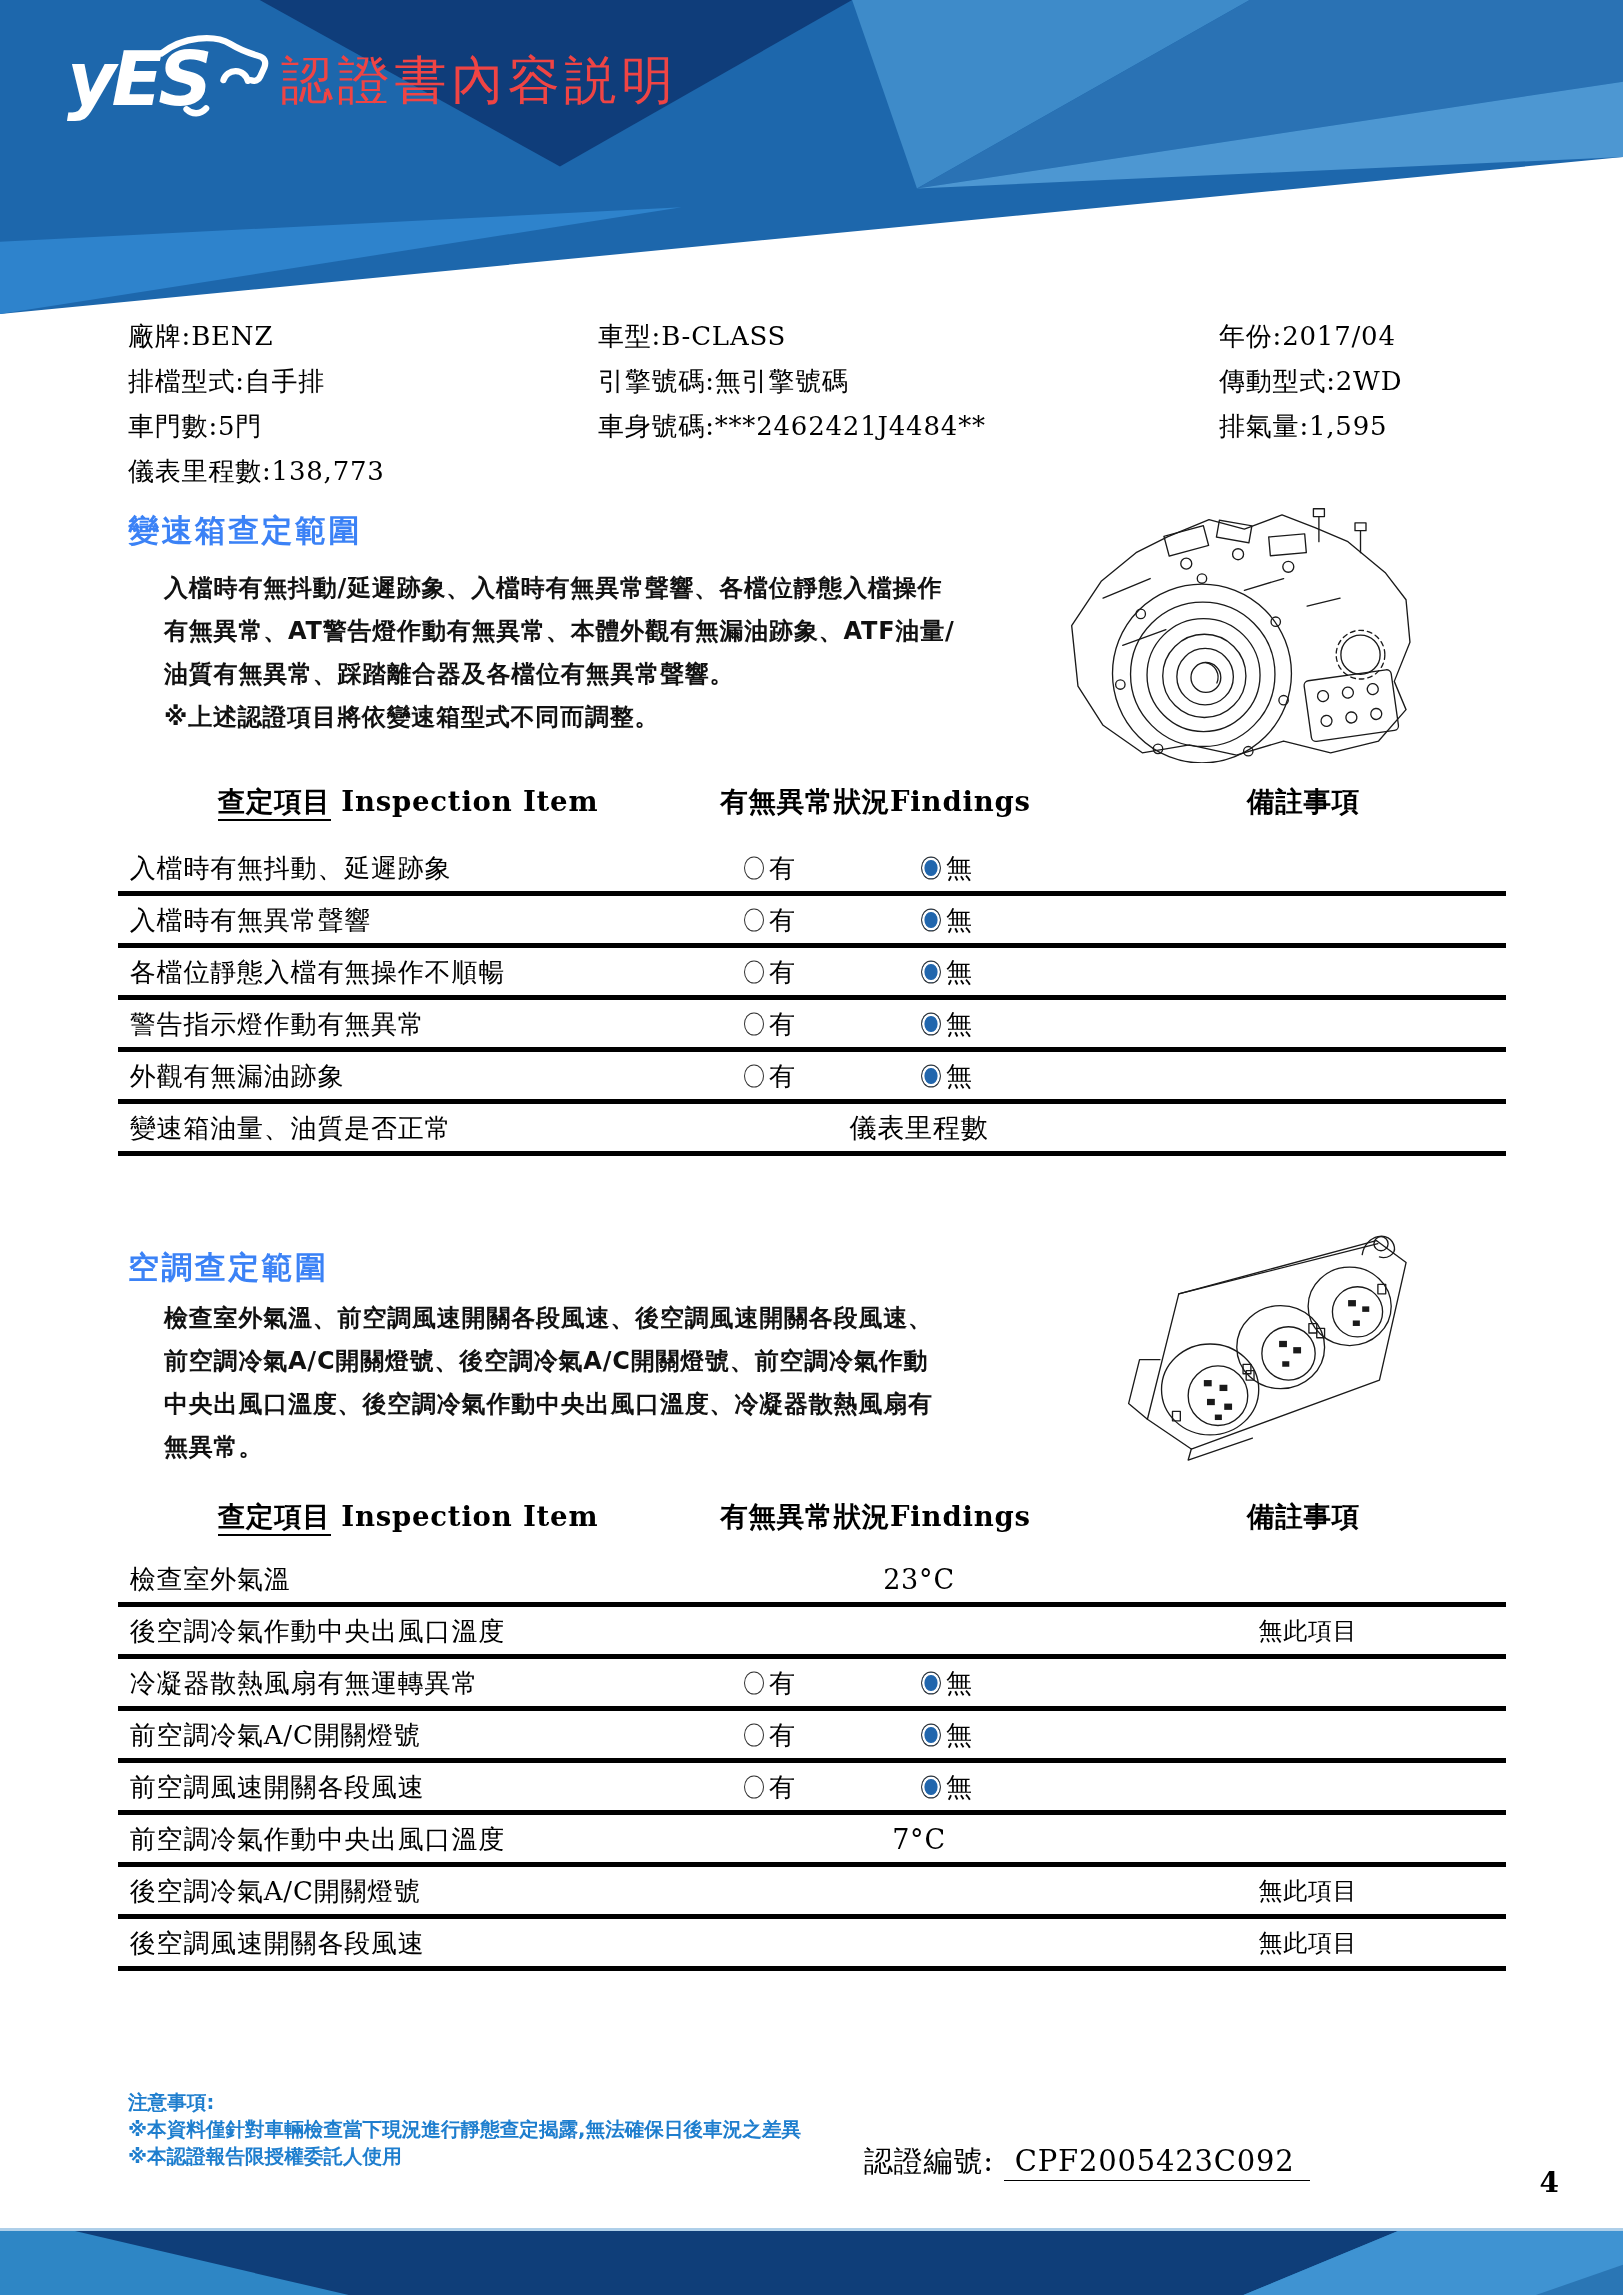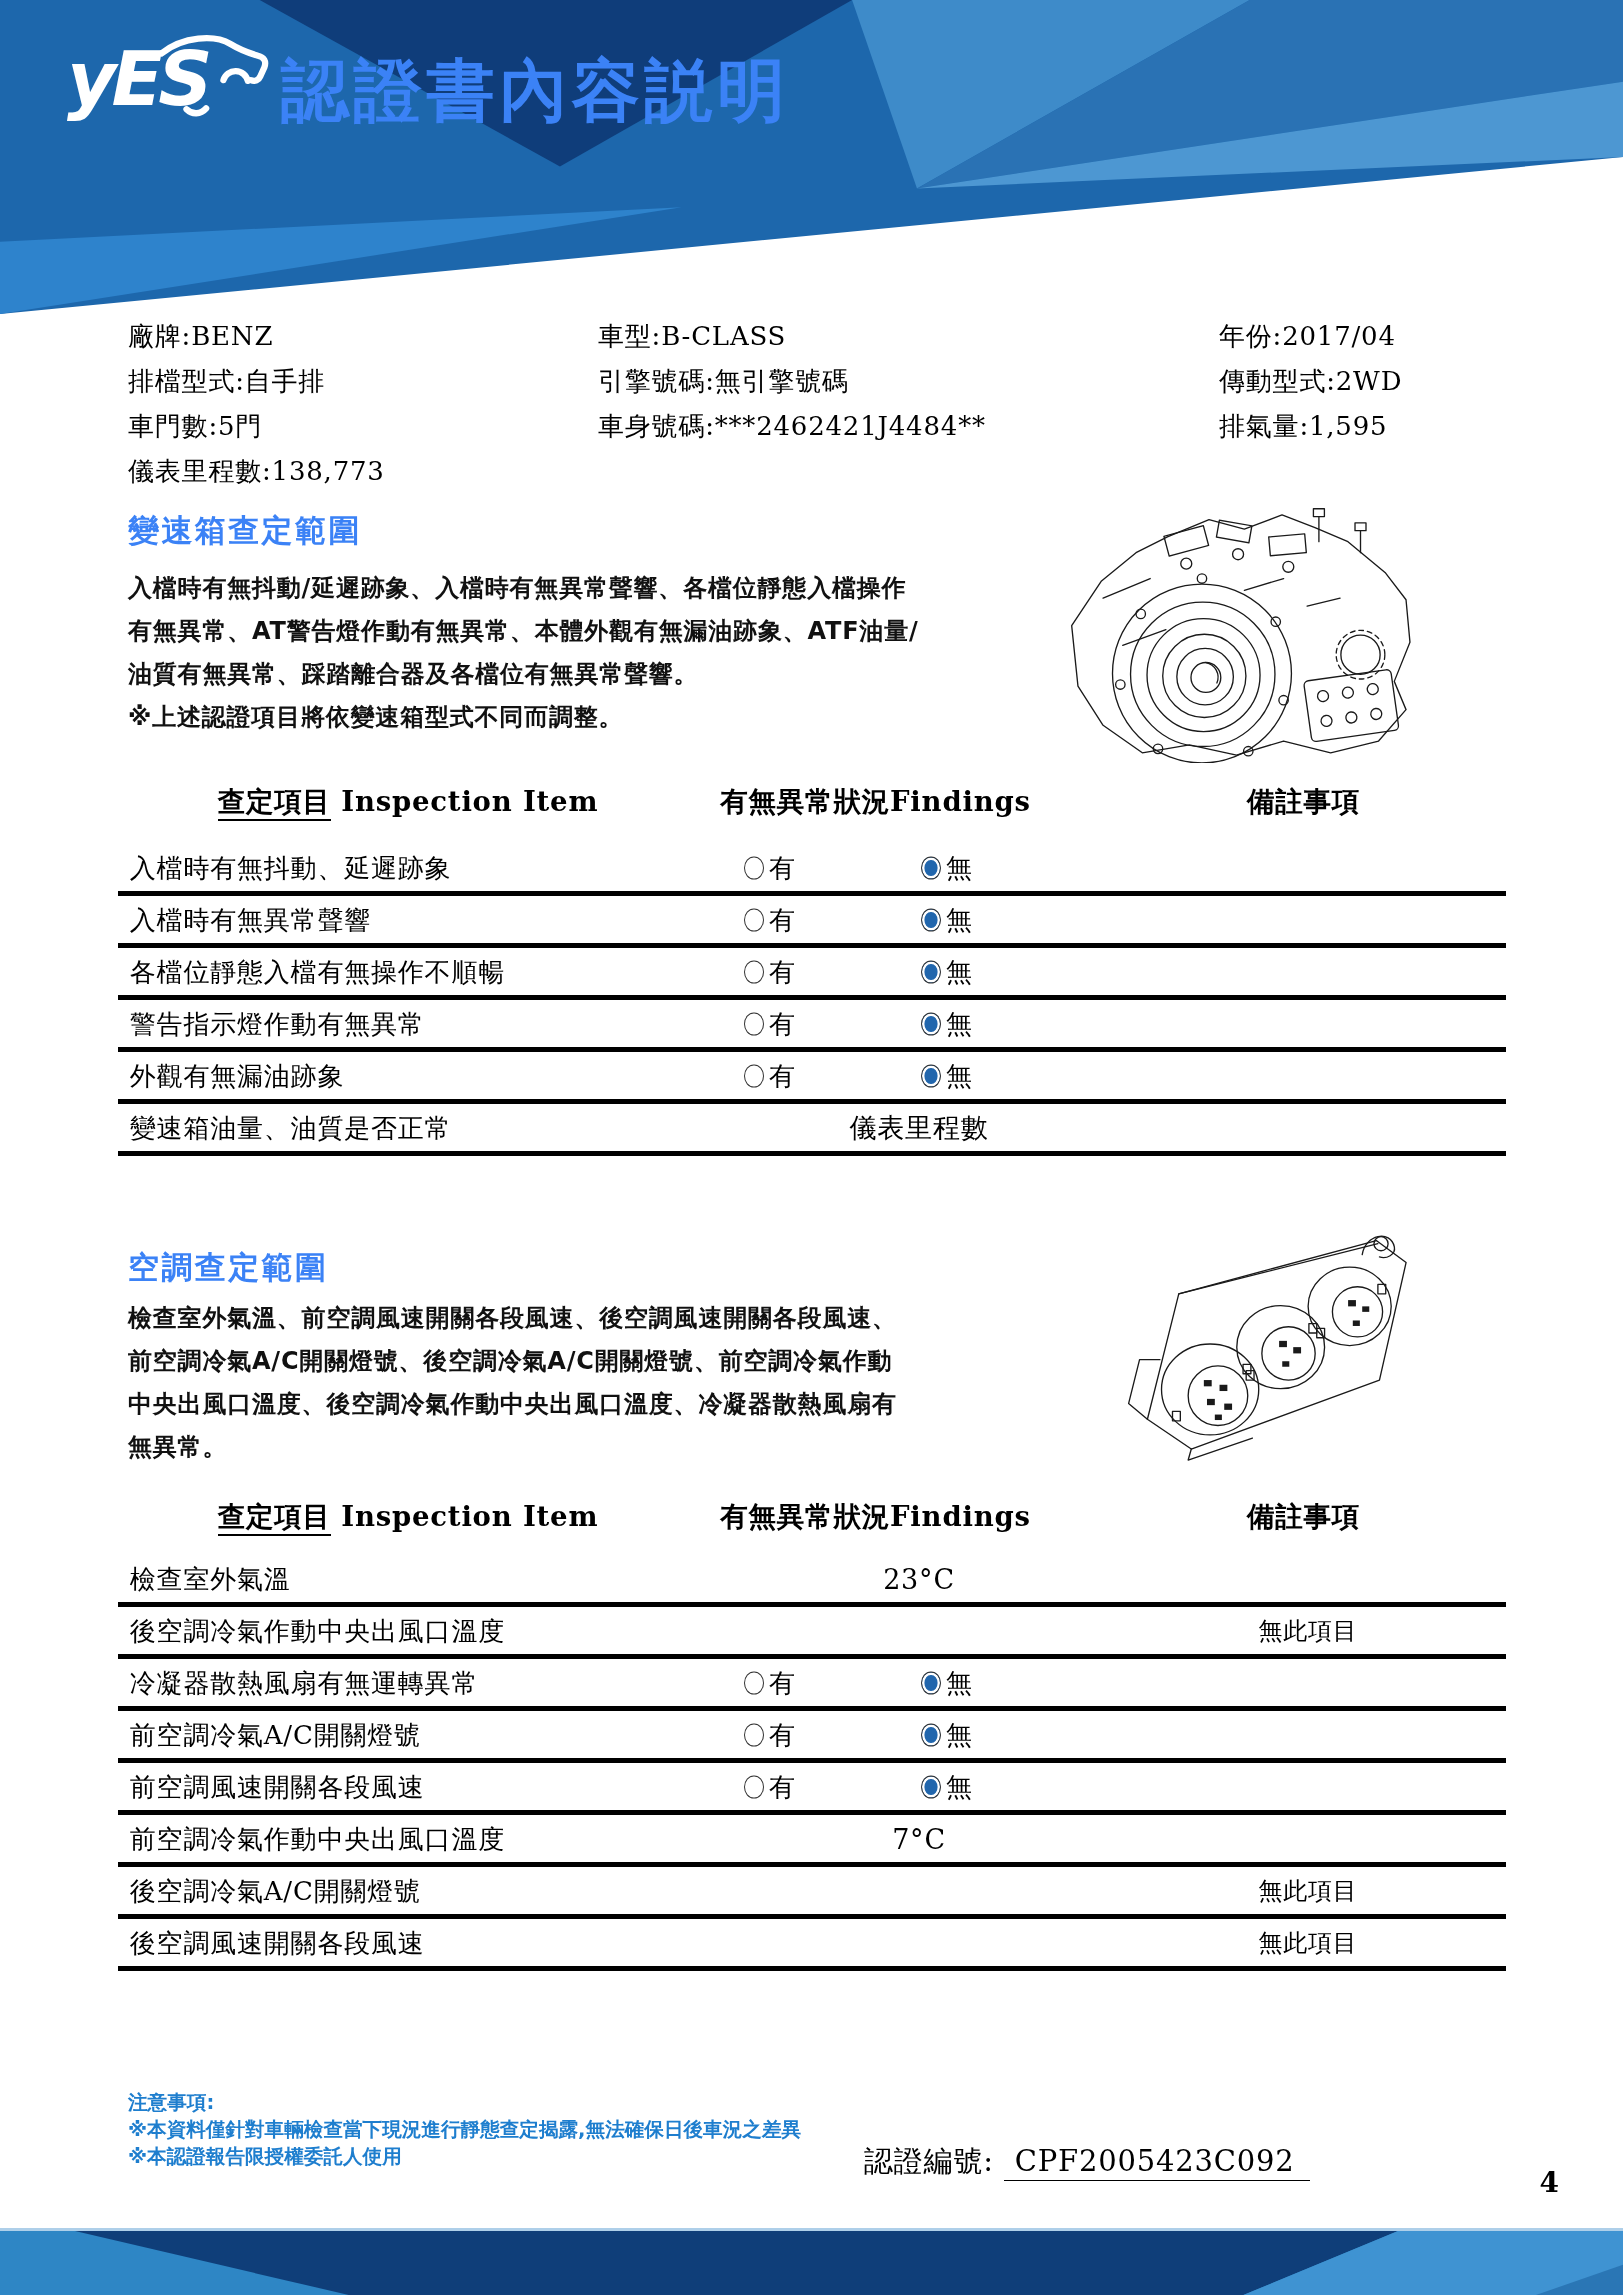--- a/index.html
+++ b/index.html
@@ -9,32 +9,32 @@
   
   .hero{position:absolute;left:0;top:0;width:1623px;height:314px;background:#fff;text-align:right;}
   .s-base{background:#1d67ac;clip-path:polygon(0 0,100% 0,100% 50%,0 100%);}
   .s-dark{background:#0f3d7a;clip-path:polygon(16% 0,52.5% 0,34.5% 53%);}
   .s-fanlight{background:#3e8bc9;clip-path:polygon(52.5% 0,77% 0,56.5% 60%);}
   .s-fanmid{background:#2a72b4;clip-path:polygon(77% 0,100% 0,100% 26%,56.5% 60%);}
   .s-edge{background:#4d97d2;clip-path:polygon(56.5% 60%,100% 26%,100% 50%);}
   .s-btm{background:#2e83cc;clip-path:polygon(0 77%,42% 66%,0 100%);}
   .logo{position:absolute;left:67px;top:33px;width:206px;height:88px;}
   .hero-title{position:absolute;left:281px;top:46px;font-family:"DejaVu Sans","Liberation Sans",sans-serif;
-      font-size:68px;font-weight:700;color:#3b82f6;letter-spacing:4.7px;}
+      font-size:52px;font-weight:400;color:#ef4444;letter-spacing:4.7px;}
   
   .vehicle-info{position:absolute;top:314px;left:0;width:1623px;height:196px;font-size:26px;}
   .vi-col{position:absolute;top:0;}
   .vi-col-0{left:128px;} .vi-col-1{left:598px;} .vi-col-2{left:1219px;}
   .vi-row{height:45px;line-height:45px;white-space:nowrap;letter-spacing:0.8px;}
   
   .sec-title{position:absolute;left:128px;font-family:"DejaVu Sans","Liberation Sans",sans-serif;
       font-size:31px;font-weight:800;color:#3b82f6;letter-spacing:2.4px;}
   .sec-desc{position:absolute;left:128px;width:1005px;font-family:"DejaVu Sans","Liberation Sans",sans-serif;
       font-size:24px;font-weight:700;color:#111;}
-  .desc-line{height:43px;line-height:43px;white-space:nowrap;letter-spacing:0.8px;}
+  .desc-line{height:43px;line-height:43px;white-space:nowrap;letter-spacing:0.8px;margin-left:36px;}
   .illus{position:absolute;}
   
   .insp-table{position:absolute;left:118px;width:1388px;}
   .t-head{position:relative;}
   .th{position:absolute;top:50%;transform:translateY(-50%);text-align:center;
       font-size:27.5px;font-weight:700;white-space:nowrap;letter-spacing:0.8px;}
   .th1{left:31px;width:518px;} .th2{left:577px;width:361px;} .th3{left:1056px;width:259px;}
   .u{border-bottom:2.4px solid #000;padding-bottom:2.4px;}
   .t-row{position:relative;height:47px;border-bottom:5.5px solid #000;}
   .t-label{position:absolute;left:11.8px;top:50%;transform:translateY(-50%);

